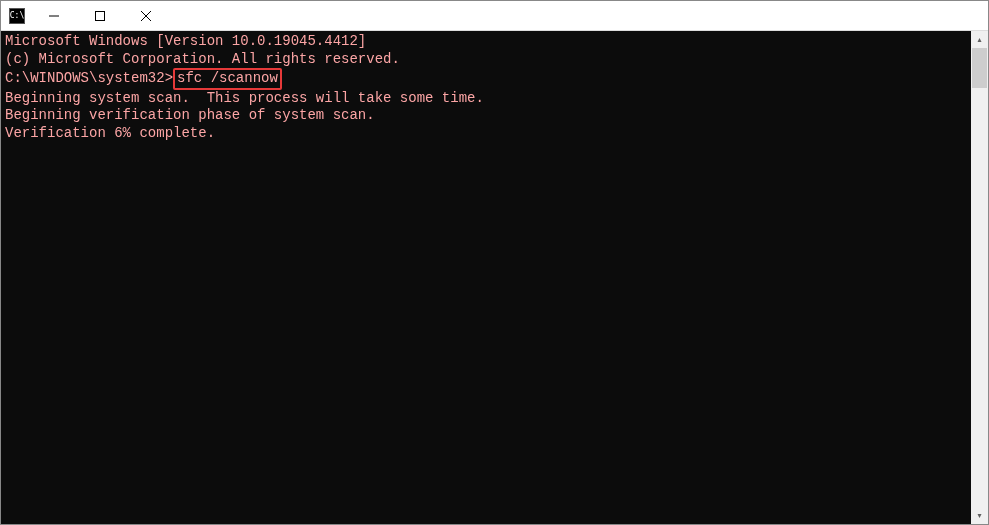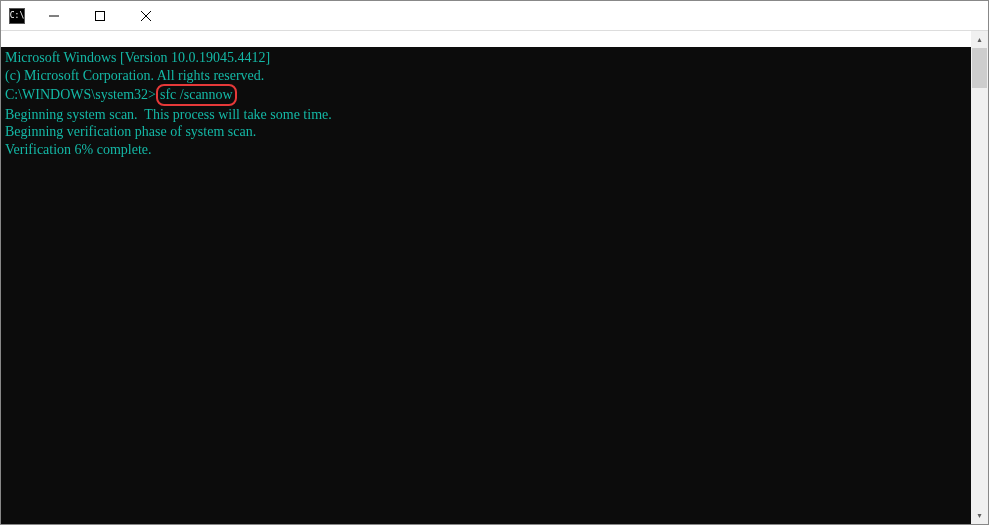--- a/index.html
+++ b/index.html
@@ -58,28 +58,27 @@
       height: 10px;
     }
     .terminal-area {
       position: relative;
       height: calc(100% - 30px);
       display: flex;
     }
     .terminal {
       flex: 1;
       background: #0c0c0c;
-      color: #14b8a6;
-      font-family: Liberation Serif, serif;
+      color: #fca5a5;
+      font-family: Liberation Mono, monospace;
       font-size: 14px;
       line-height: 1.25;
       padding: 2px 4px;
       white-space: pre;
       overflow: hidden;
-      margin-top: 16px;
     }
     .scrollbar {
       width: 17px;
       background: #f0f0f0;
       position: relative;
     }
     .scroll-thumb {
       position: absolute;
       top: 17px;
       left: 1px;
@@ -94,21 +93,21 @@
       align-items: center;
       justify-content: center;
       position: absolute;
       font-size: 8px;
       color: #606060;
     }
     .scroll-arrow.up { top: 0; }
     .scroll-arrow.down { bottom: 0; }
     .highlight-box {
       border: 2px solid #e63939;
-      border-radius: 8px;
+      border-radius: 2px;
       padding: 0 2px;
       display: inline-block;
     }
     .terminal-line {
       display: block;
     }
   </style>
 </head>
 <body>
 

